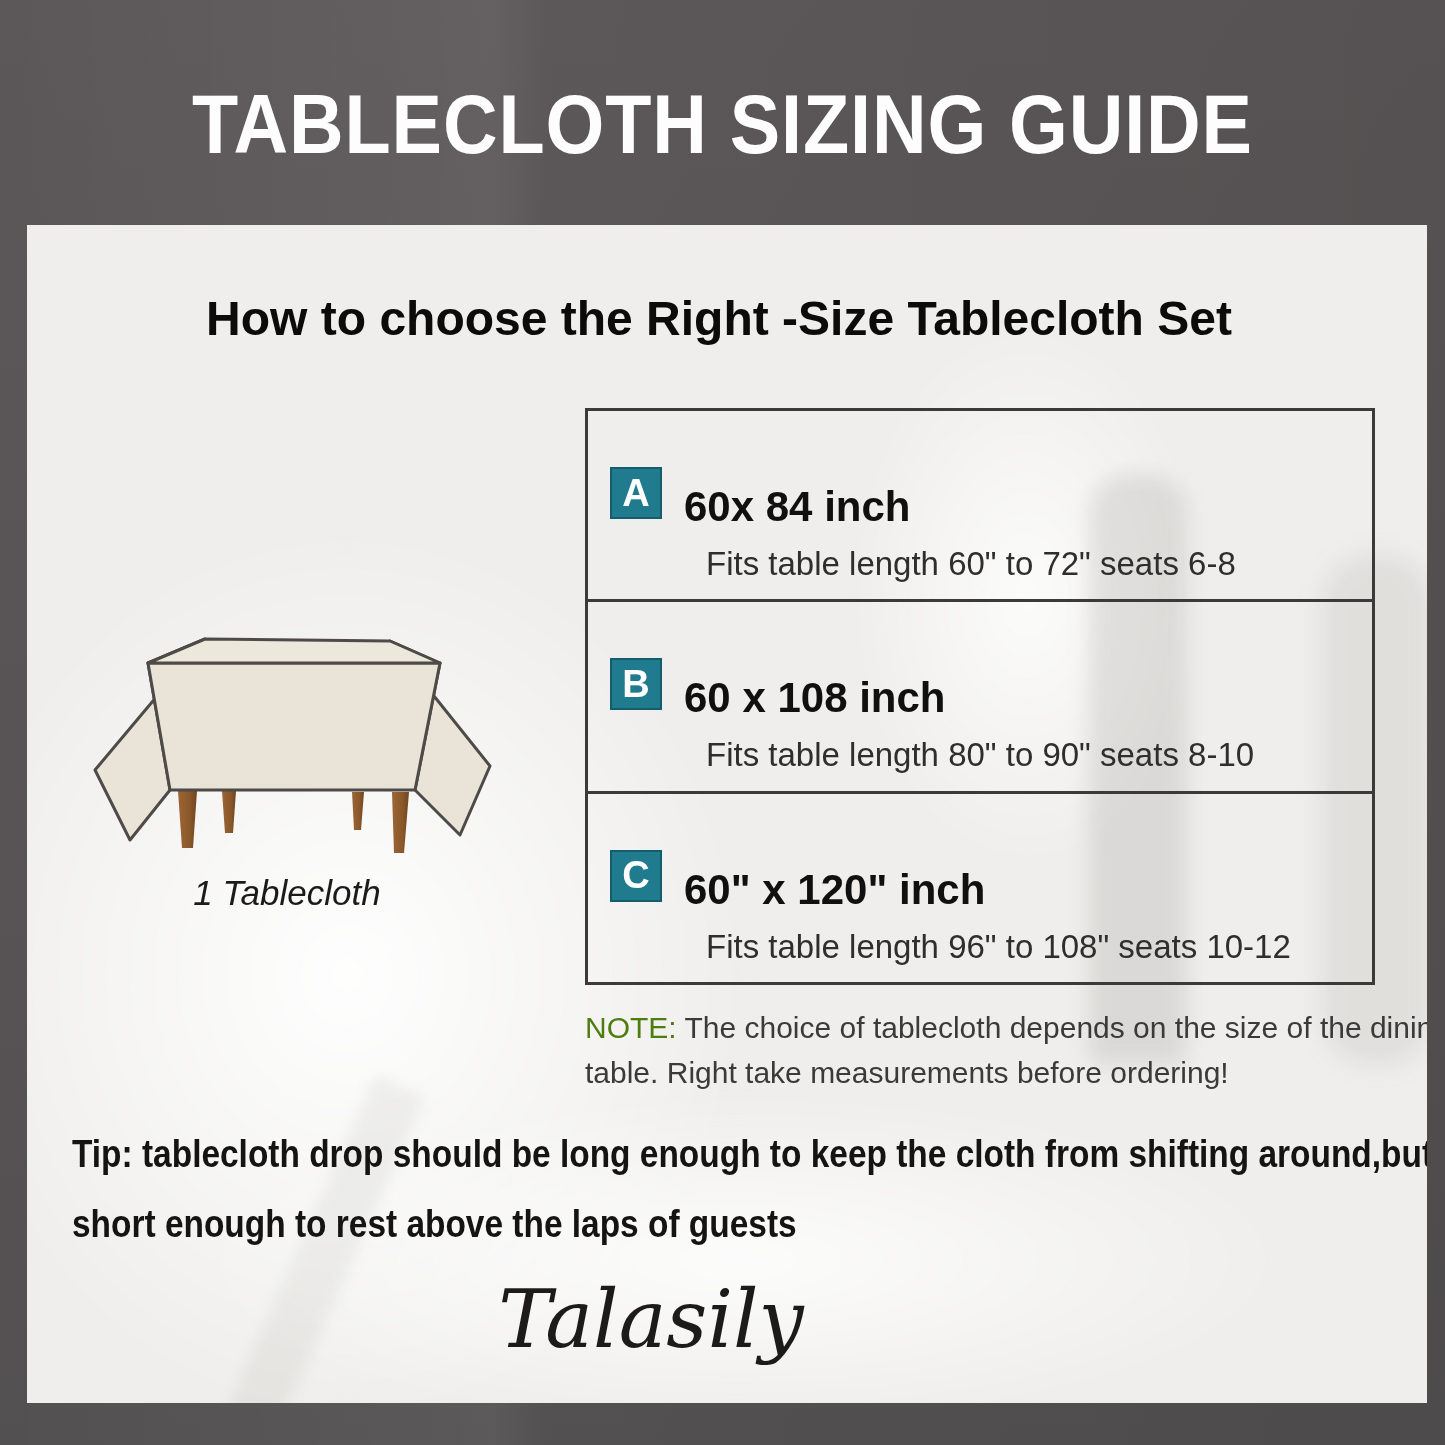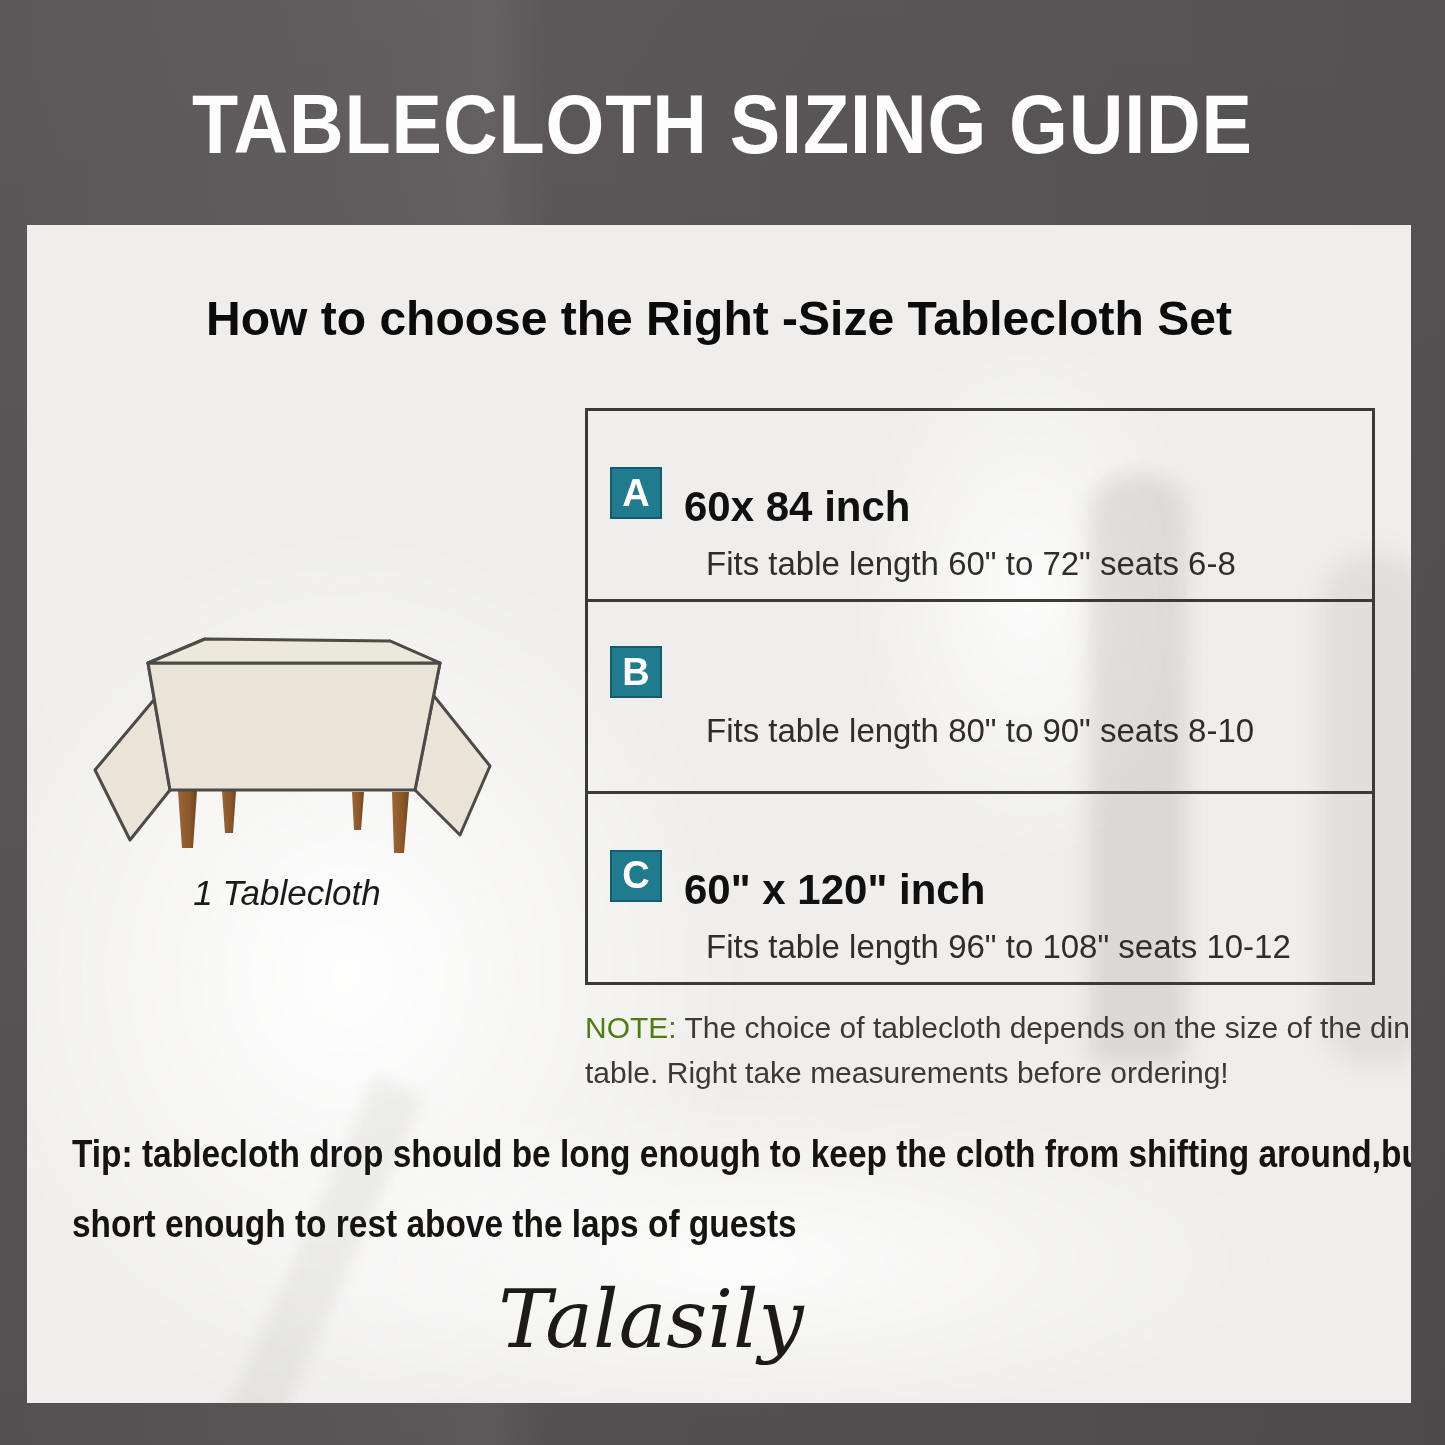--- a/index.html
+++ b/index.html
@@ -32,20 +32,21 @@
     white-space: nowrap;
   }
 
   
   .panel {
     position: absolute;
     left: 27px; top: 225px;
     width: 1384px; height: 1178px;
     background: #efeeec;
     overflow: hidden;
+    padding-left: 16px;
   }
 
   
   .ghost { position: absolute; pointer-events: none; }
   .ghost-left-white {
     left: -90px; top: 290px; width: 820px; height: 920px;
     background: radial-gradient(closest-side, rgba(255,255,255,0.95), rgba(255,255,255,0));
     filter: blur(18px);
   }
   .ghost-flowers {
@@ -240,20 +241,21 @@
         <div class="size-row-head">
           <div class="size-badge">A</div>
           <div class="size-label">60x 84 inch</div>
         </div>
         <div class="fit-label">Fits table length 60" to 72" seats 6-8</div>
       </div>
 
       <div class="size-row">
         <div class="size-row-head">
           <div class="size-badge">B</div>
+          <div class="size-label">60 x 108 inch</div>
         </div>
         <div class="fit-label">Fits table length 80" to 90" seats 8-10</div>
       </div>
 
       <div class="size-row">
         <div class="size-row-head">
           <div class="size-badge">C</div>
           <div class="size-label">60" x 120" inch</div>
         </div>
         <div class="fit-label">Fits table length 96" to 108" seats 10-12</div>

